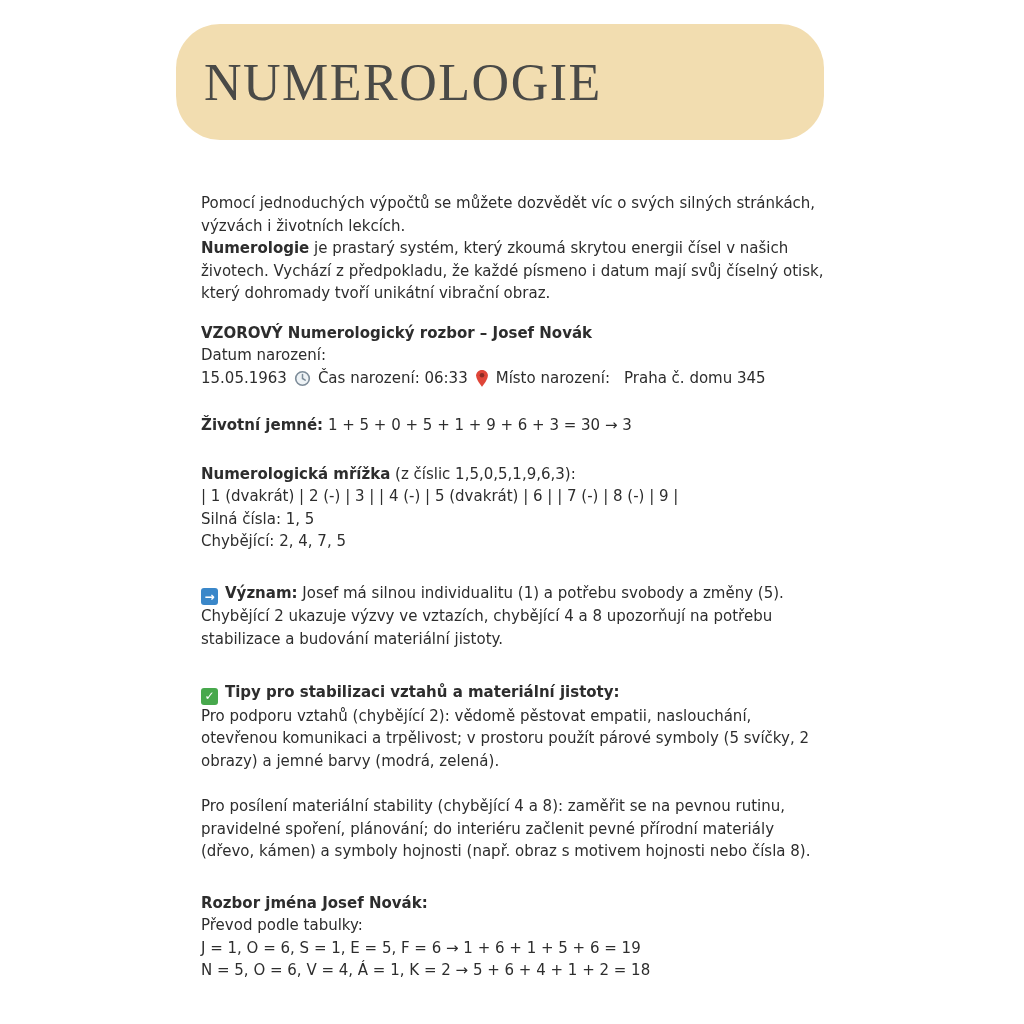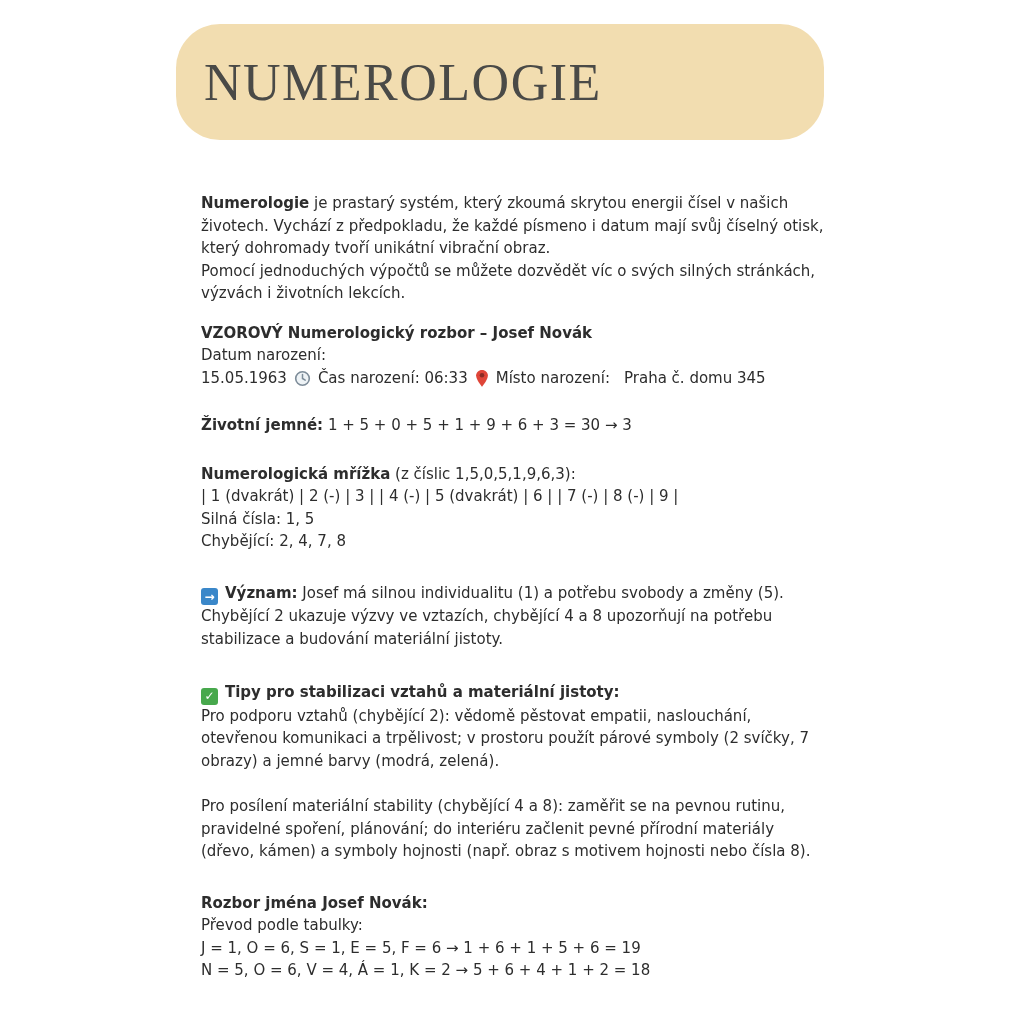--- a/index.html
+++ b/index.html
@@ -52,22 +52,22 @@
 
 <div class="page">
 
   <header class="ribbon">
     <h1 class="title">NUMEROLOGIE</h1>
   </header>
 
   <main class="content">
 
     <p class="para intro">
+      <span class="blk">Pomocí jednoduchých výpočtů se můžete dozvědět víc o svých silných stránkách, výzvách i životních lekcích.</span>
       <span class="blk"><strong>Numerologie</strong><span> je prastarý systém, který zkoumá skrytou energii čísel v našich životech. Vychází z předpokladu, že každé písmeno i datum mají svůj číselný otisk, který dohromady tvoří unikátní vibrační obraz.</span></span>
-      <span class="blk">Pomocí jednoduchých výpočtů se můžete dozvědět víc o svých silných stránkách, výzvách i životních lekcích.</span>
     </p>
 
     <div class="para sample">
       <p class="bold">VZOROVÝ Numerologický rozbor – Josef Novák</p>
       <p>Datum narození:</p>
       <p class="iconline">
         <span>15.05.1963</span><span class="icon"><svg width="17" height="17" viewBox="0 0 17 17">
               <circle cx="8.5" cy="8.5" r="6.8" fill="#eef3f6" stroke="#7d8c99" stroke-width="1.6"></circle>
               <path d="M8.5 4.6 V8.5 L11.2 10.2" stroke="#7d8c99" stroke-width="1.5" fill="none" stroke-linecap="round"></path>
             </svg></span><span>Čas narození: 06:33</span><span class="icon"><svg width="14" height="19" viewBox="0 0 14 19">
@@ -78,28 +78,28 @@
     </div>
 
     <div class="para life">
       <p><strong>Životní jemné:</strong> <span>1 + 5 + 0 + 5 + 1 + 9 + 6 + 3 = 30 → 3</span></p>
     </div>
 
     <div class="para grid">
       <p><strong>Numerologická mřížka</strong><span> (z číslic 1,5,0,5,1,9,6,3):</span></p>
       <p>| 1 (dvakrát) | 2 (-) | 3 | | 4 (-) | 5 (dvakrát) | 6 | | 7 (-) | 8 (-) | 9 |</p>
       <p>Silná čísla: 1, 5</p>
-      <p>Chybějící: 2, 4, 7, 8</p>
+      <p>Chybějící: 2, 4, 7, 5</p>
     </div>
 
     <p class="para meaning"><span class="sq blue">→</span><strong>Význam:</strong><span> Josef má silnou individualitu (1) a potřebu svobody a změny (5). Chybějící 2 ukazuje výzvy ve vztazích, chybějící 4 a 8 upozorňují na potřebu stabilizace a budování materiální jistoty.</span></p>
 
     <div class="para tips">
       <p><span class="sq green">✓</span><strong>Tipy pro stabilizaci vztahů a materiální jistoty:</strong></p>
-      <p>Pro podporu vztahů (chybějící 2): vědomě pěstovat empatii, naslouchání, otevřenou komunikaci a trpělivost; v prostoru použít párové symboly (2 svíčky, 7 obrazy) a jemné barvy (modrá, zelená).</p>
+      <p>Pro podporu vztahů (chybějící 2): vědomě pěstovat empatii, naslouchání, otevřenou komunikaci a trpělivost; v prostoru použít párové symboly (5 svíčky, 2 obrazy) a jemné barvy (modrá, zelená).</p>
     </div>
 
     <p class="para tips2">Pro posílení materiální stability (chybějící 4 a 8): zaměřit se na pevnou rutinu, pravidelné spoření, plánování; do interiéru začlenit pevné přírodní materiály (dřevo, kámen) a symboly hojnosti (např. obraz s motivem hojnosti nebo čísla 8).</p>
 
     <div class="para name">
       <p class="bold">Rozbor jména Josef Novák:</p>
       <p>Převod podle tabulky:</p>
       <p>J = 1, O = 6, S = 1, E = 5, F = 6 → 1 + 6 + 1 + 5 + 6 = 19</p>
       <p>N = 5, O = 6, V = 4, Á = 1, K = 2 → 5 + 6 + 4 + 1 + 2 = 18</p>
     </div>

